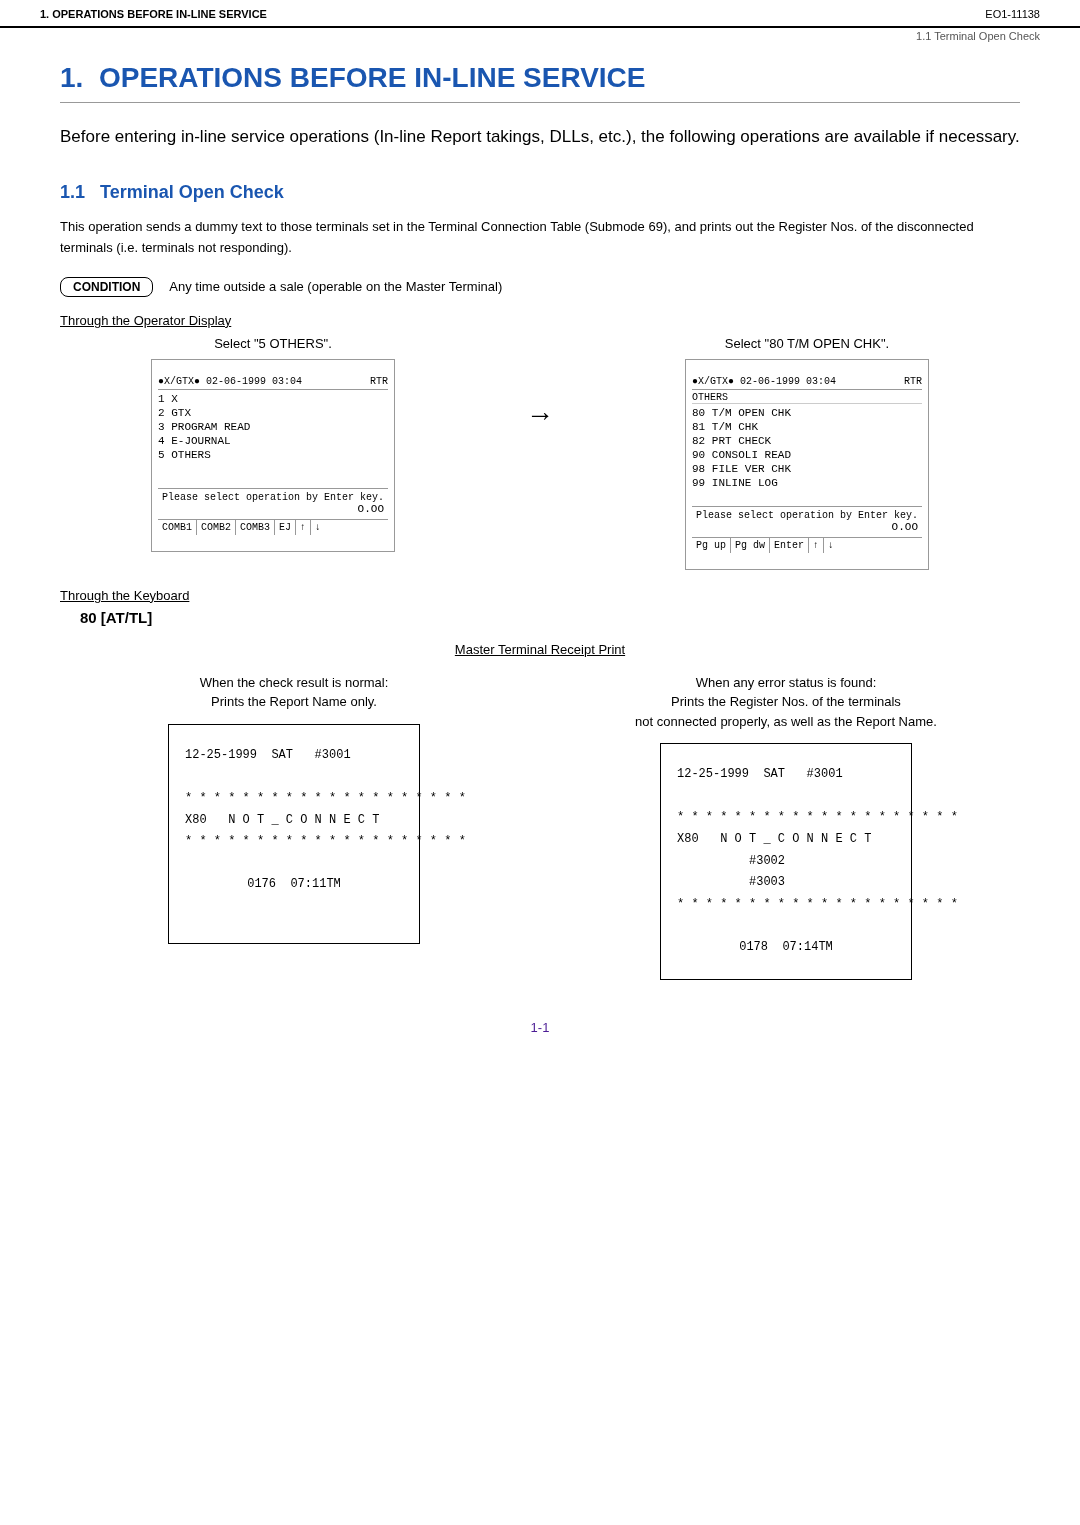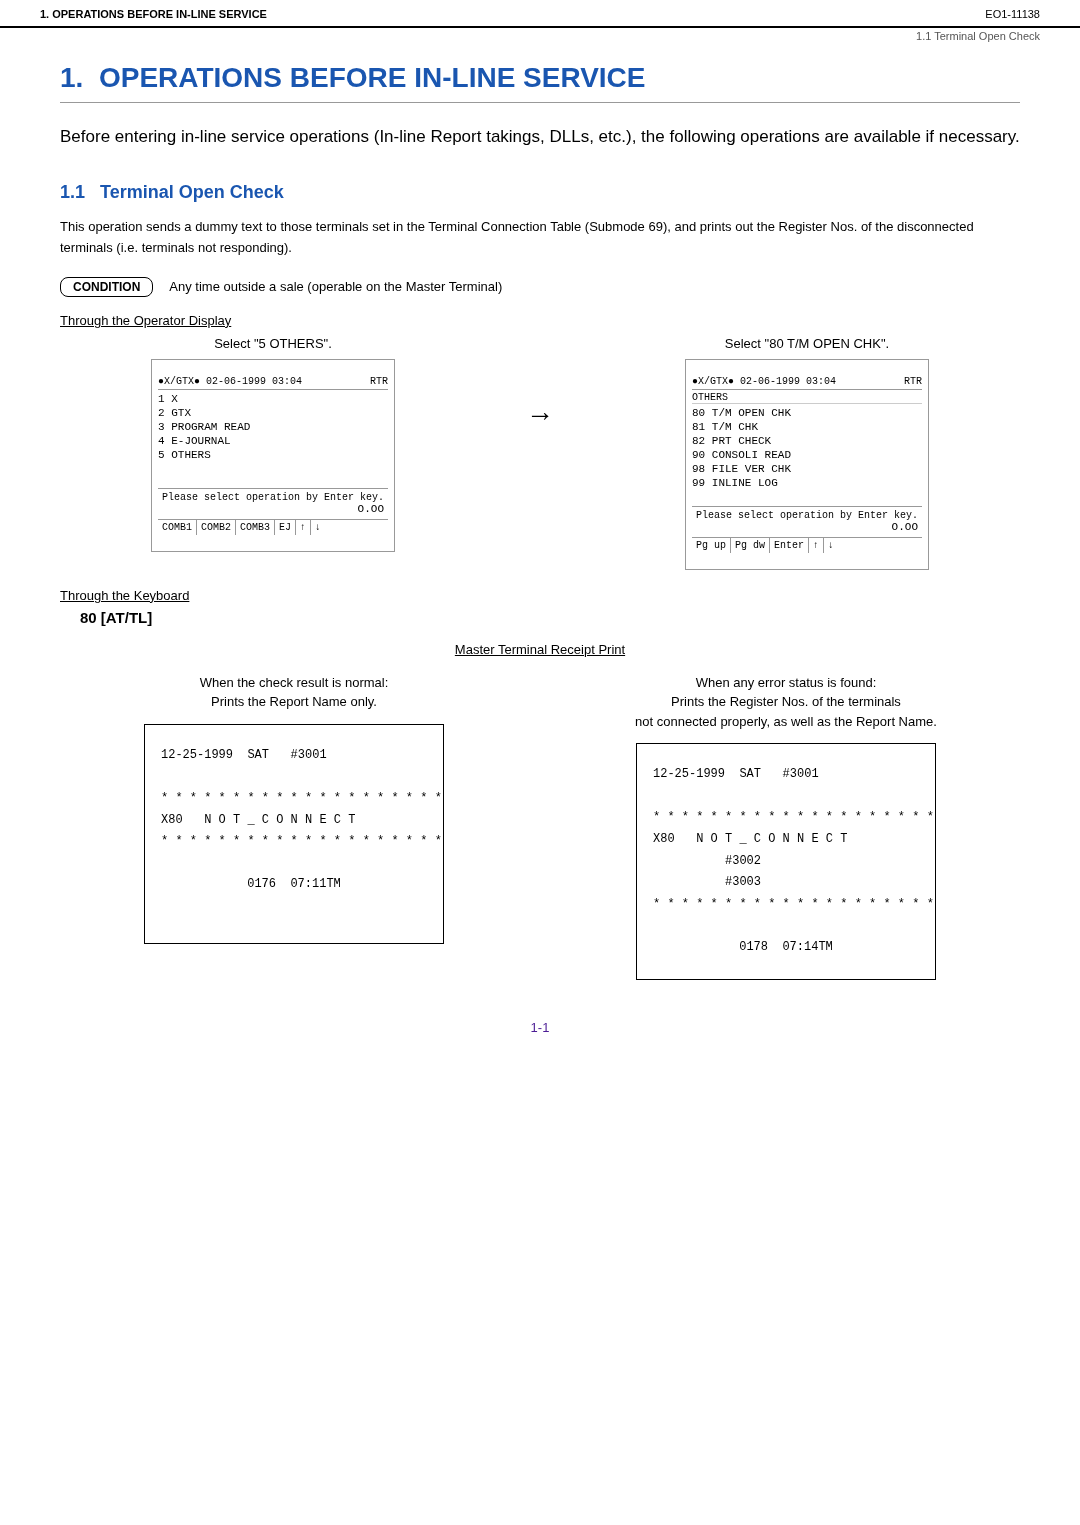--- a/index.html
+++ b/index.html
@@ -208,21 +208,21 @@
       margin-bottom: 12px;
       text-align: center;
       line-height: 1.5;
     }
 
     .receipt-box {
       border: 1px solid #000;
       font-family: 'Courier New', monospace;
       font-size: 12px;
       padding: 20px 16px;
-      width: 300px;
+      width: 252px;
       min-height: 220px;
       background: #fff;
       line-height: 1.8;
     }
     .receipt-box .receipt-line {
       white-space: pre;
     }
 
     .page-number {
       text-align: center;

